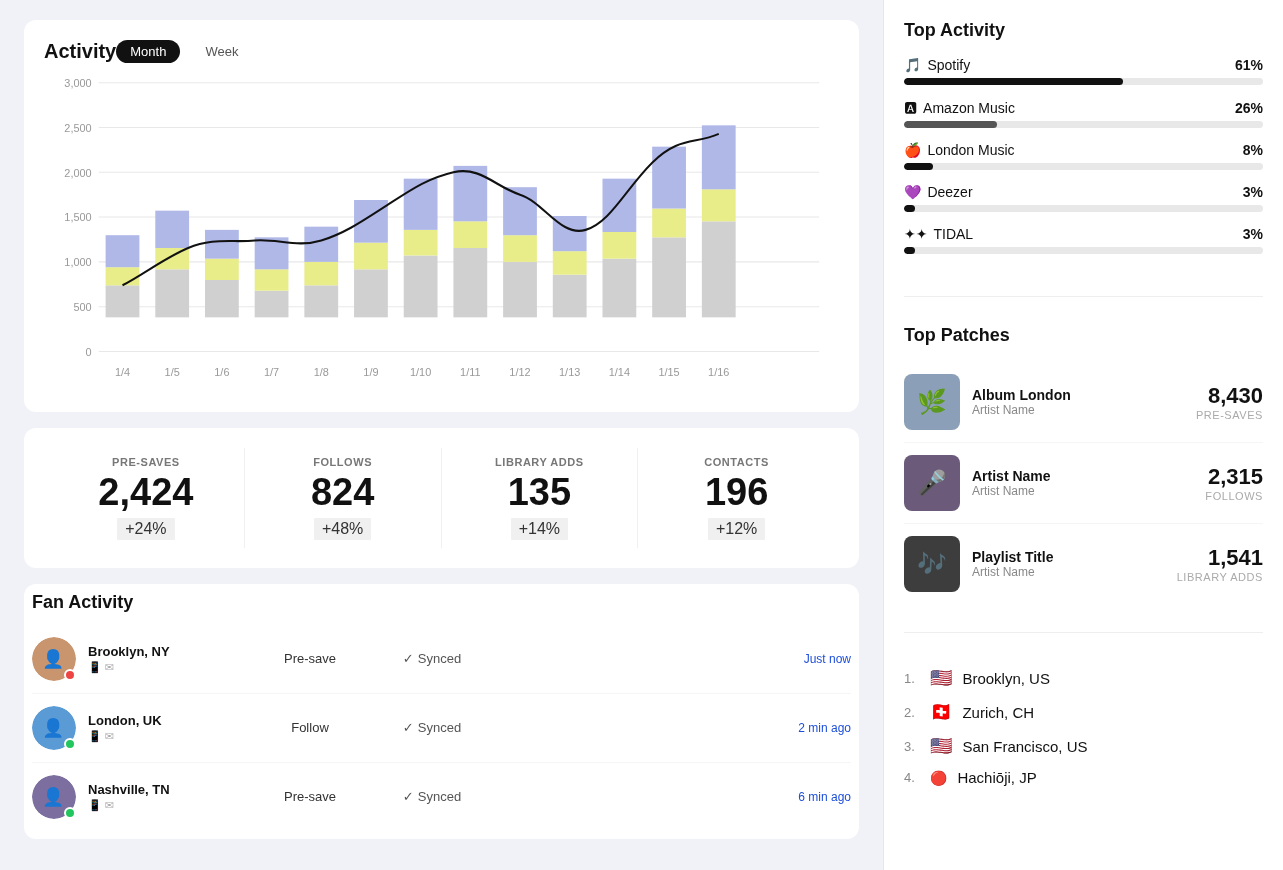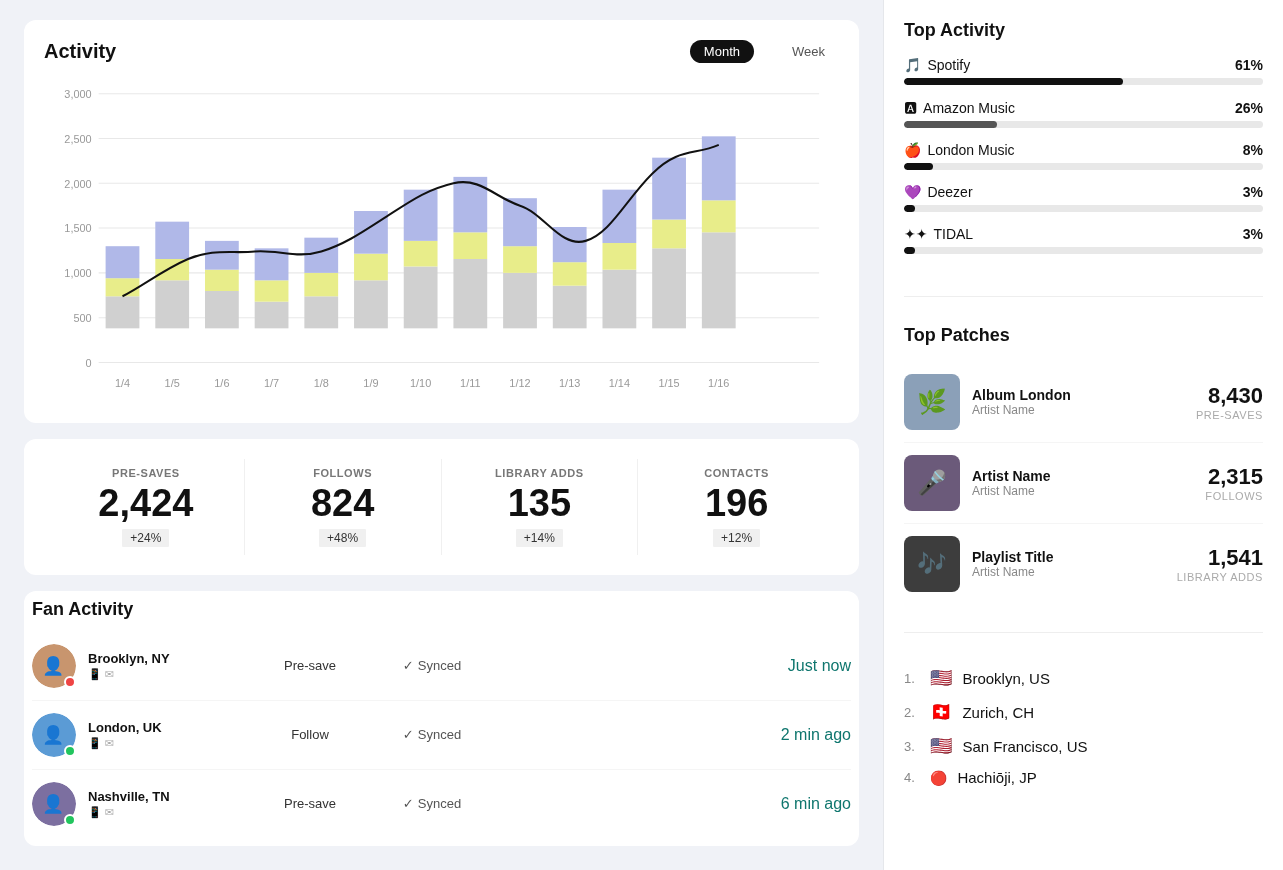--- a/index.html
+++ b/index.html
@@ -33,33 +33,32 @@
 
     
     .activity-card {
       background: white;
       border-radius: 12px;
       padding: 20px;
     }
 
     .activity-header {
       display: flex;
-      justify-content: space-between;
-      align-items: center;
-      margin-bottom: 20px;
+      align-items: center;
+      margin-bottom: 9px;
     }
 
     .activity-title {
       font-size: 20px;
       font-weight: 600;
     }
 
     .time-toggle {
       display: flex;
-      gap: 24px;
+      gap: 11px;
     }
 
     .time-btn {
       padding: 4px 14px;
       border-radius: 20px;
       border: none;
       background: transparent;
       cursor: pointer;
       font-size: 13px;
       color: #555;
@@ -117,21 +116,21 @@
       font-size: 38px;
       font-weight: 700;
       line-height: 1.1;
       text-align: right;
     }
 
     .stat-badge {
       background: #f0f0f0;
       border-radius: 1px;
       padding: 2px 8px;
-      font-size: 12px;
+      font-size: 16px;
       font-weight: 500;
       color: #333;
     }
 
     
     .fan-activity-card {
       background: white;
       border-radius: 12px;
       padding: 8px;
     }
@@ -217,22 +216,22 @@
       color: #555;
       display: flex;
       align-items: center;
       justify-content: center;
       gap: 4px;
     }
 
     .fan-time {
       flex: 1;
       text-align: right;
-      font-size: 16px;
-      color: #0f766e;
+      font-size: 12px;
+      color: #1d4ed8;
     }
 
     
     .section-title {
       font-size: 18px;
       font-weight: 700;
       margin-bottom: 16px;
     }
 
     .service-item {

